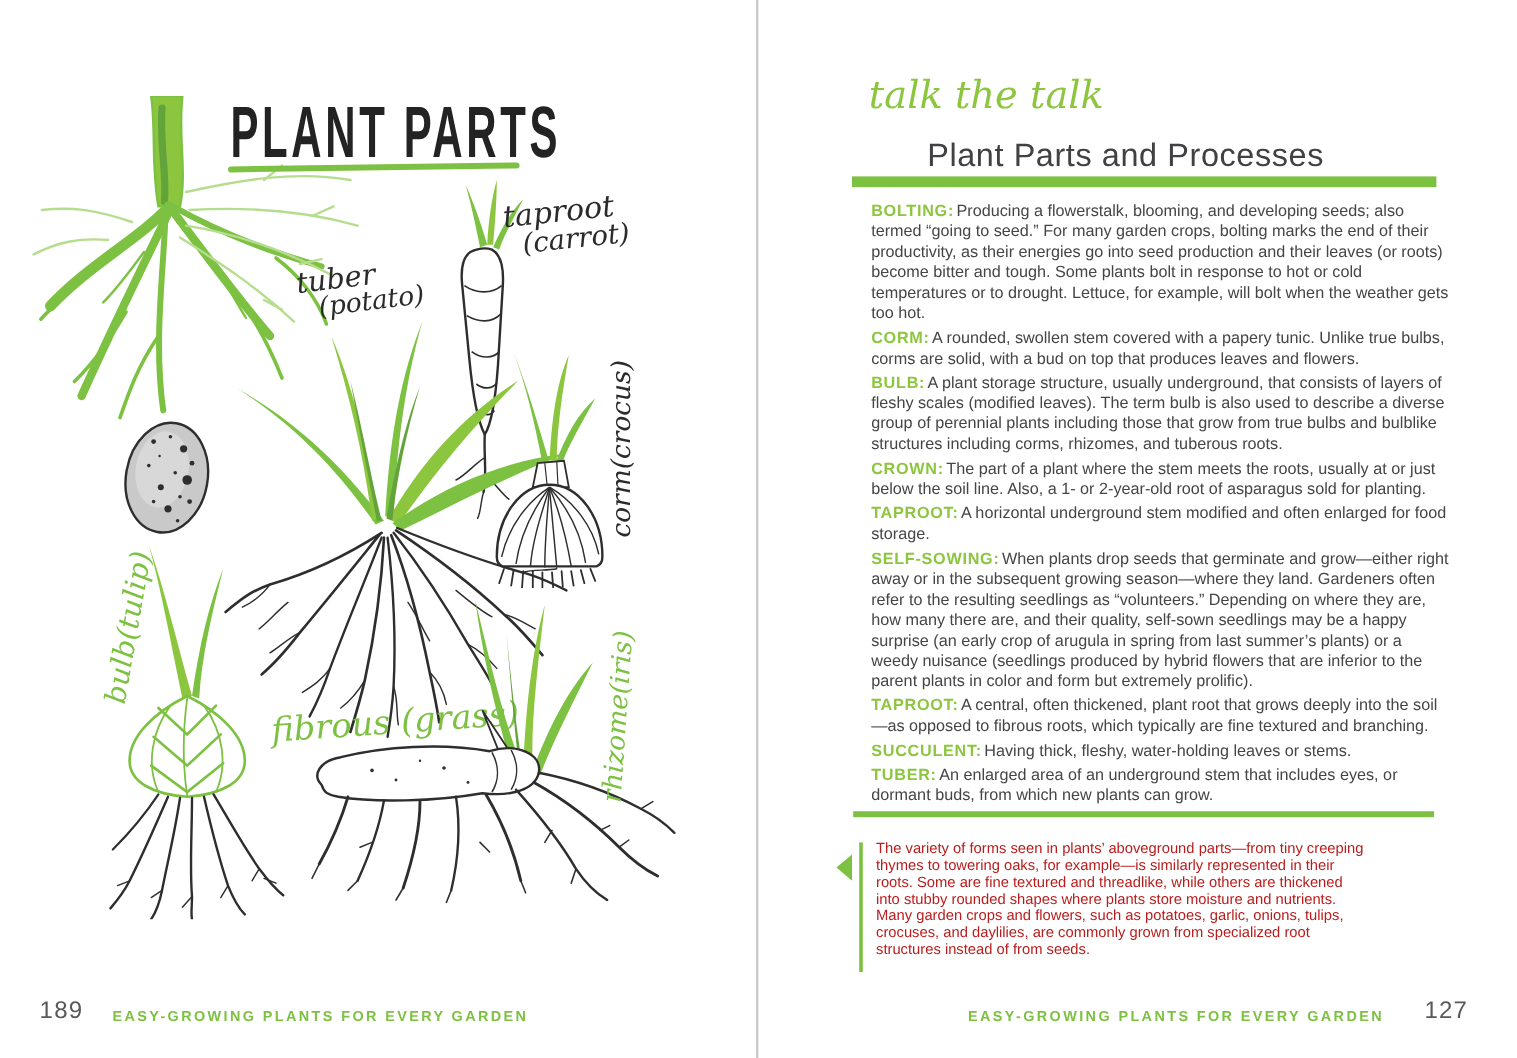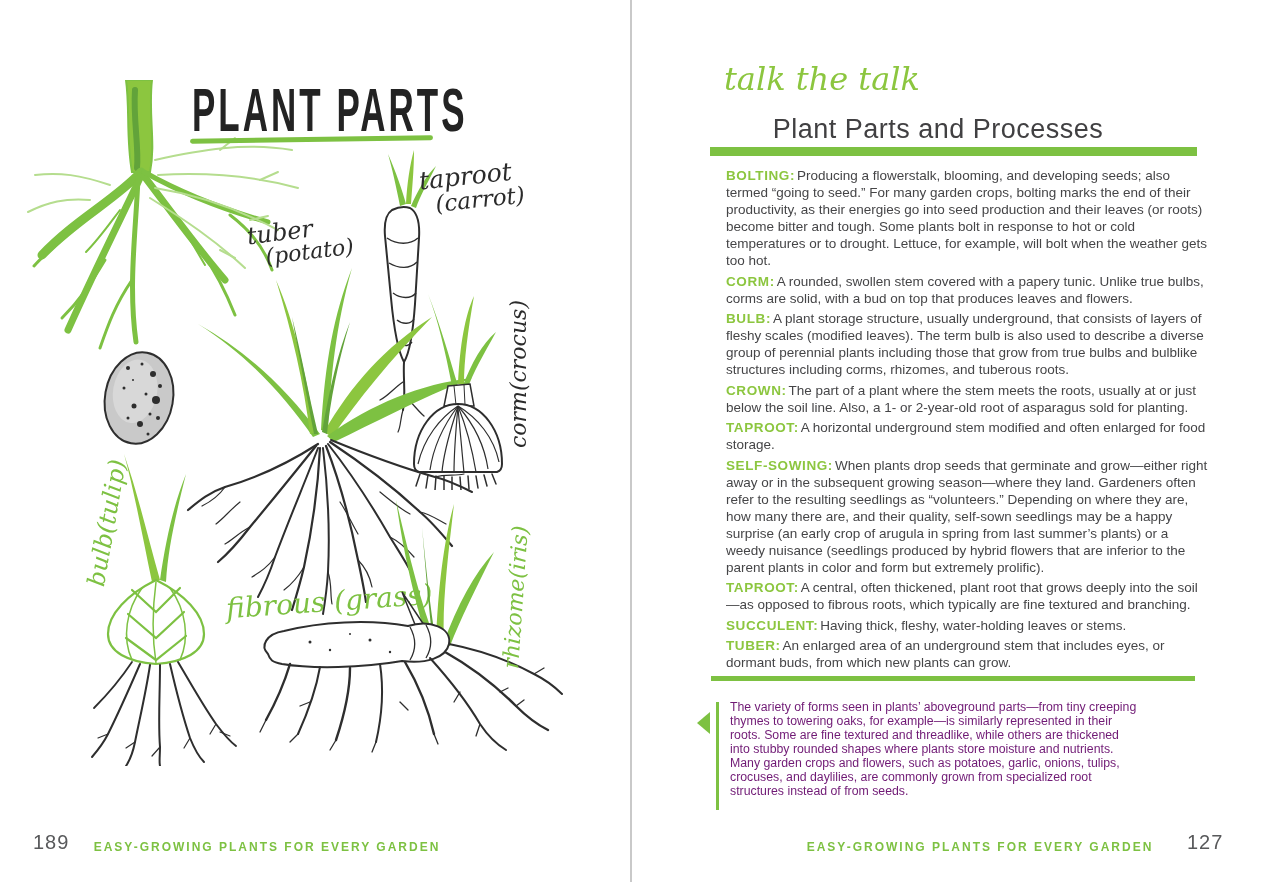--- a/index.html
+++ b/index.html
@@ -34,21 +34,21 @@
   .subtitle{left:938px;top:114px;transform:translateX(-50%);font-size:27px;color:#414042;
     letter-spacing:0.5px;white-space:nowrap;}
   .rule-top{left:710px;top:147px;width:487px;height:9px;background:#7DC142;}
   .rule-bottom{left:711px;top:676px;width:484px;height:5px;background:#7DC142;}
   .glossary{left:712px;top:167px;width:482px;margin-left:14px;}
   .glossary p{margin:0 0 3.5px 0;font-size:13.5px;line-height:17px;color:#454547;}
   .g-term{font-weight:700;color:#8CC63F;letter-spacing:0.6px;margin-right:2px;}
   .note-tri{left:697px;top:712px;width:0;height:0;border-top:11px solid transparent;
     border-bottom:11px solid transparent;border-right:13px solid #7DC142;}
   .note-line{left:716px;top:702px;width:3px;height:108px;background:#7DC142;}
-  .note-text{left:730px;top:700px;width:408px;font-size:12.3px;line-height:14px;color:#701a75;}
+  .note-text{left:730px;top:700px;width:408px;font-size:12.3px;line-height:14px;color:#b91c1c;}
 </style>
 </head>
 <body>
 
 <div class="spread">
 
   <div>
 
     <svg class="abs" style="left:20px;top:80px;" width="290" height="290" viewBox="0 0 290 290">
       <path d="M106,0 L132,0 C128,35 136,62 130,92 L112,92 C106,58 110,28 106,0 Z" fill="#8CC63F" stroke="#7DC142" stroke-width="2"></path>

